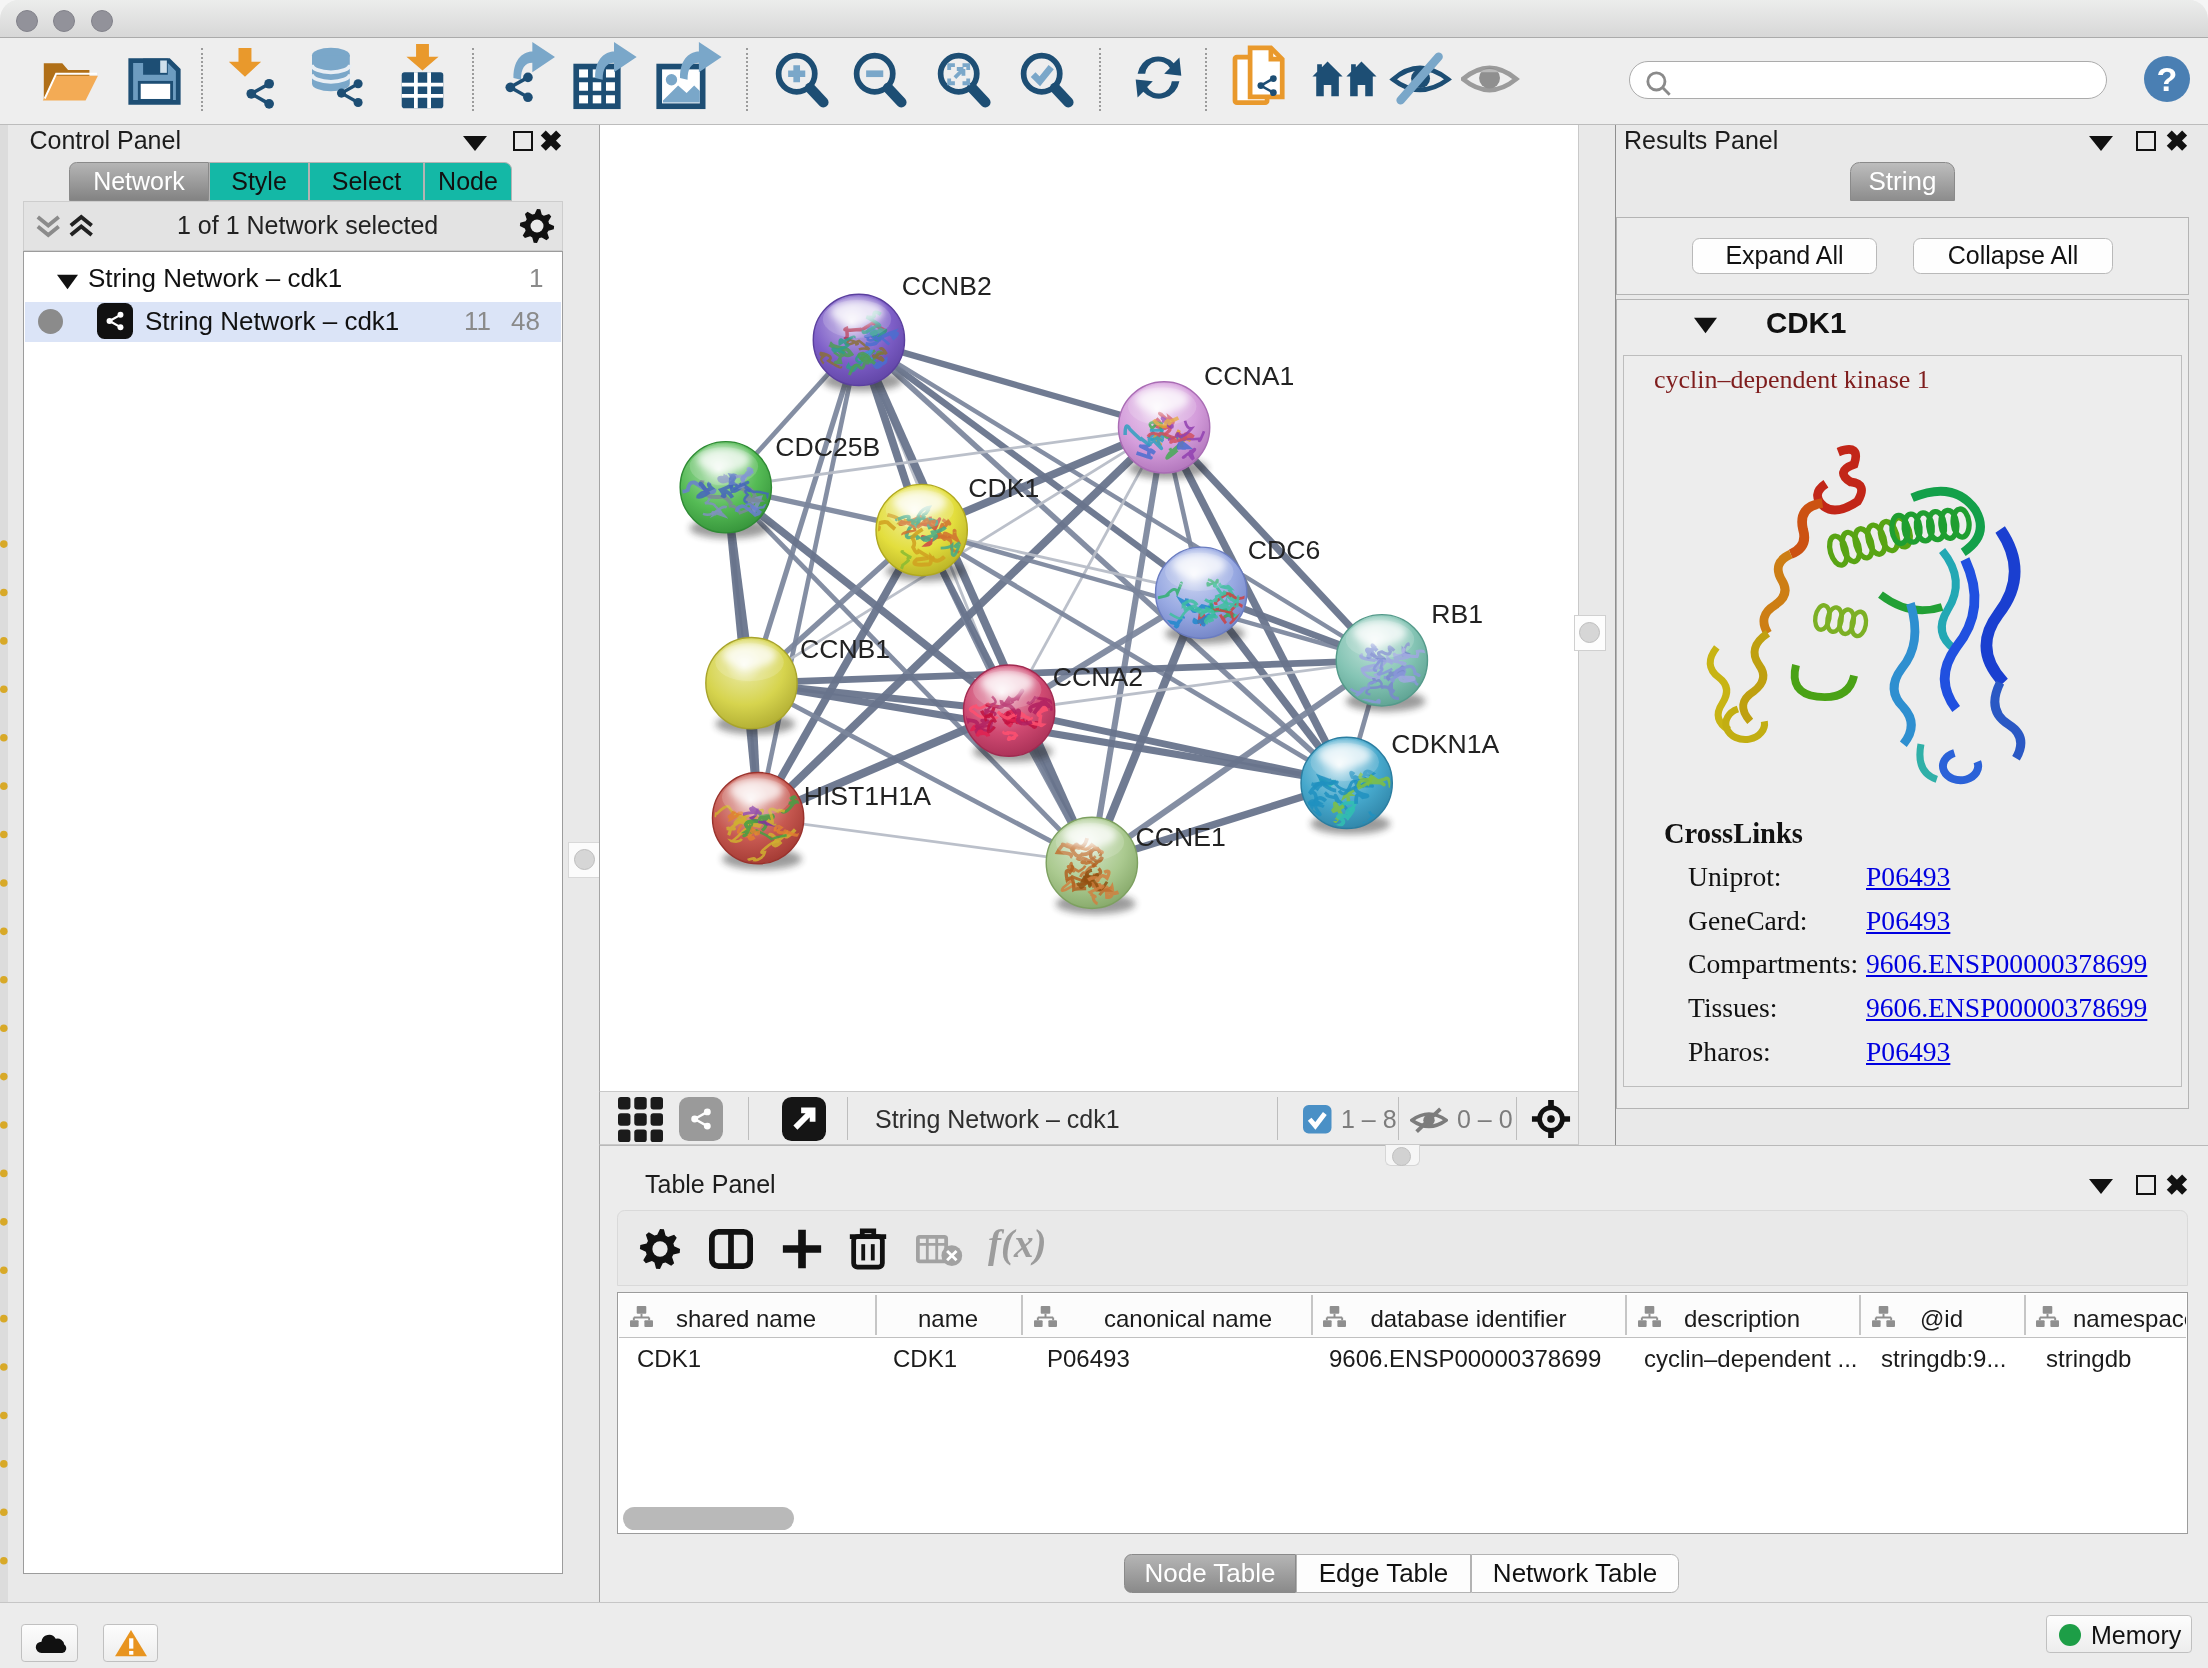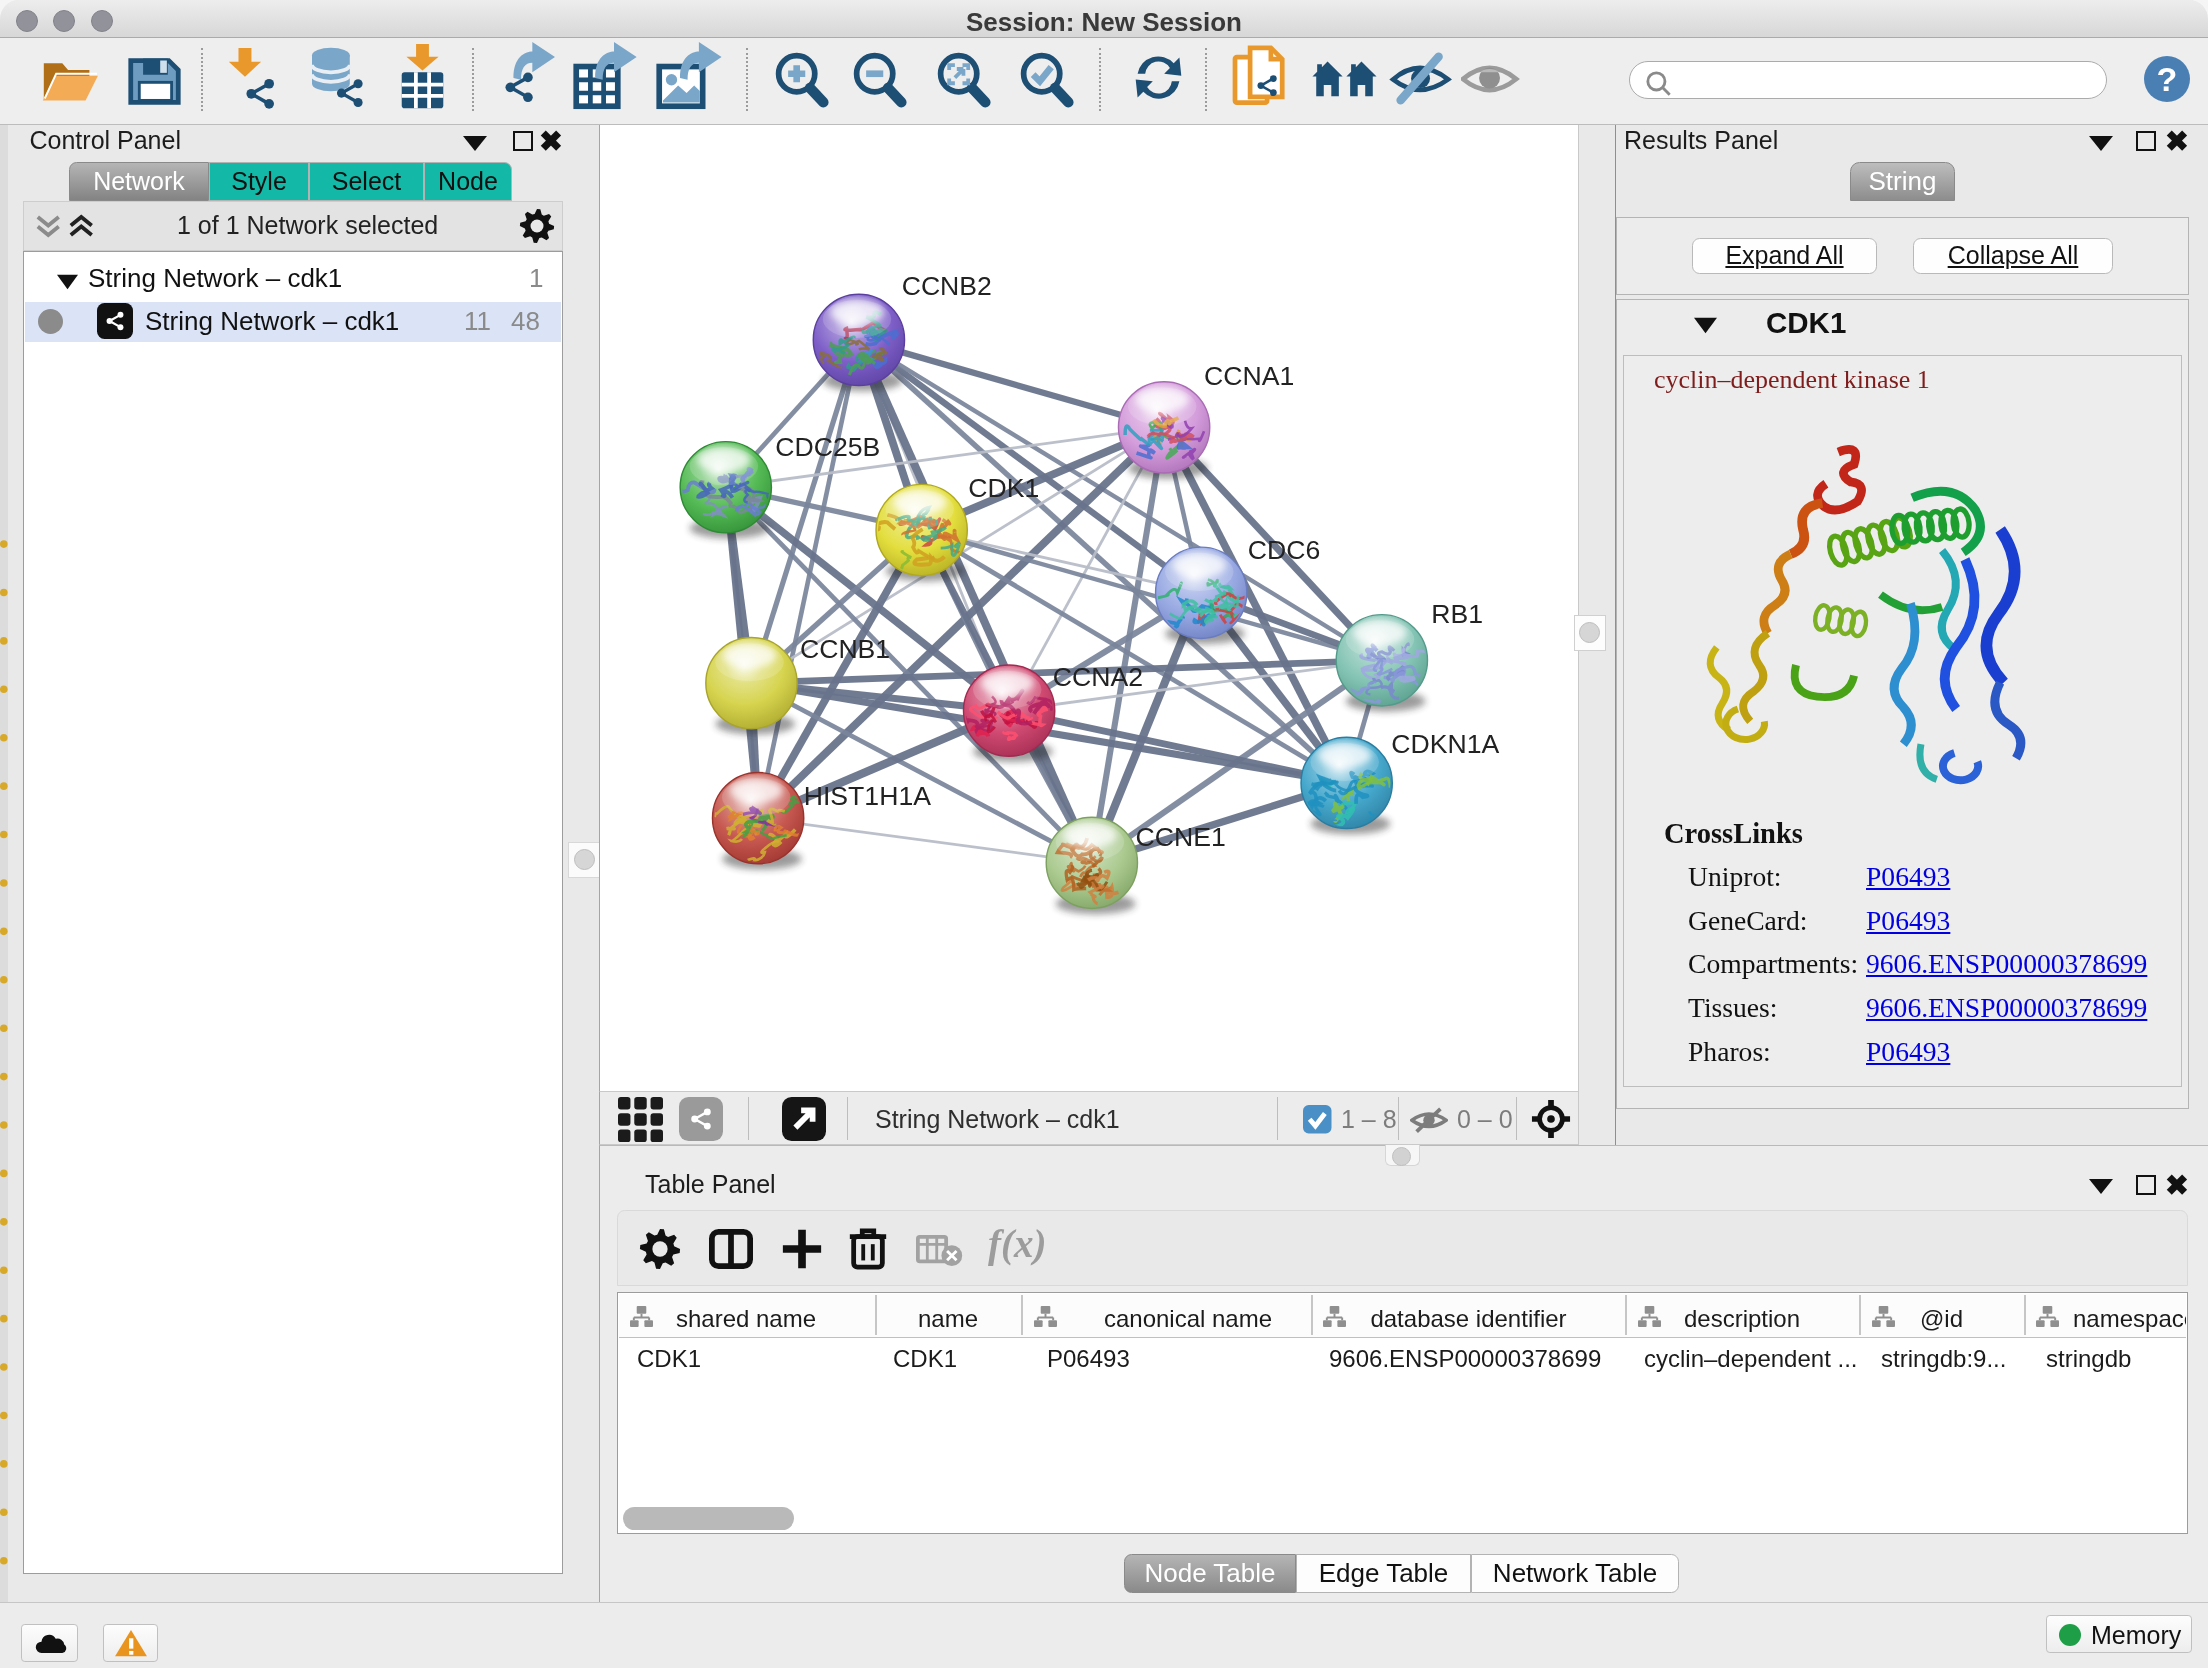--- a/index.html
+++ b/index.html
@@ -15,31 +15,30 @@
 
 .phead{font-size:25px;color:#1c1c1c;}
 .hd-tri{width:0;height:0;border-left:12.4px solid transparent;border-right:12.4px solid transparent;border-top:15px solid #111;}
 .hd-sq{width:20px;height:20px;border:2.9px solid #111;}
 .hd-x{font-size:28.5px;font-weight:700;color:#111;line-height:25px;}
 
 .tab{height:39px;border:1px solid #b3b3b3;background:#14b8a6;color:#111;font-size:25px;text-align:center;}
 .tabsel{background:linear-gradient(#b5b5b5,#838383);color:#fff;border-color:#8a8a8a;}
 .ctree{left:23px;top:251px;width:540px;height:1323px;background:#fff;border:1.9px solid #9c9c9c;}
 
-.rsbtn{height:36px;background:#fefefe;border:1.9px solid #b9b9b9;border-radius:7.6px;font-size:25px;color:#111;text-align:center;line-height:32px;text-decoration:underline;}
+.rsbtn{height:36px;background:#fefefe;border:1.9px solid #b9b9b9;border-radius:7.6px;font-size:25px;color:#111;text-align:center;line-height:32px;}
 .serif{font-family:"Liberation Serif",serif;}
 a.lnk{color:#0000e0;text-decoration:underline;}
 .thlabel{font-size:24px;color:#1b1b1b;}
 </style></head><body>
 <div id="win">
 <div class="abs titlebar"></div>
 <div class="abs tl" style="left:16px;"></div>
 <div class="abs tl" style="left:53px;"></div>
 <div class="abs tl" style="left:91px;"></div>
-<div class="abs title">Session: New Session</div>
 <div class="abs toolbar"></div>
 <div class="abs tsep" style="left:201px;"></div>
 <div class="abs tsep" style="left:472px;"></div>
 <div class="abs tsep" style="left:746px;"></div>
 <div class="abs tsep" style="left:1099px;"></div>
 <div class="abs tsep" style="left:1205px;"></div>
 <svg class="abs" style="left:39px;top:51px;" width="59" height="57" viewBox="0 0 62 60">
       <path d="M6,50 L6,14 L24,14 L30,21 L52,21 L52,28" fill="#b06f17" stroke="#b06f17" stroke-width="2"></path>
       <path d="M4,52 L17,26 L62,26 L49,52 z" fill="#f3ab55"></path>
       <path d="M6,50 L18,24 L61,24" fill="none" stroke="#fff" stroke-width="2"></path>

